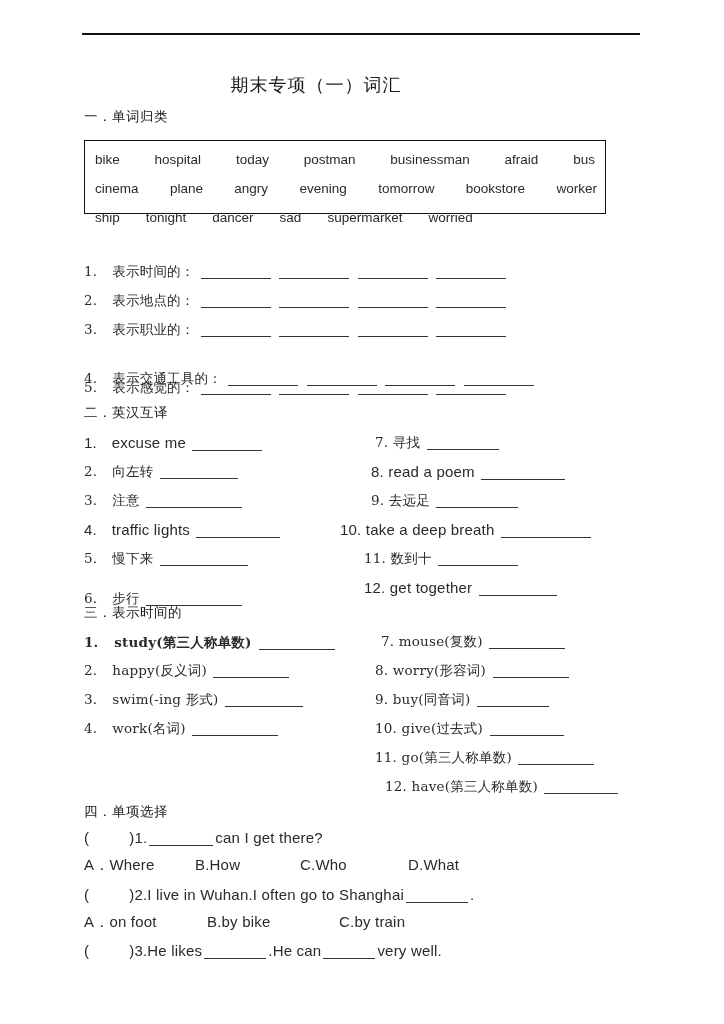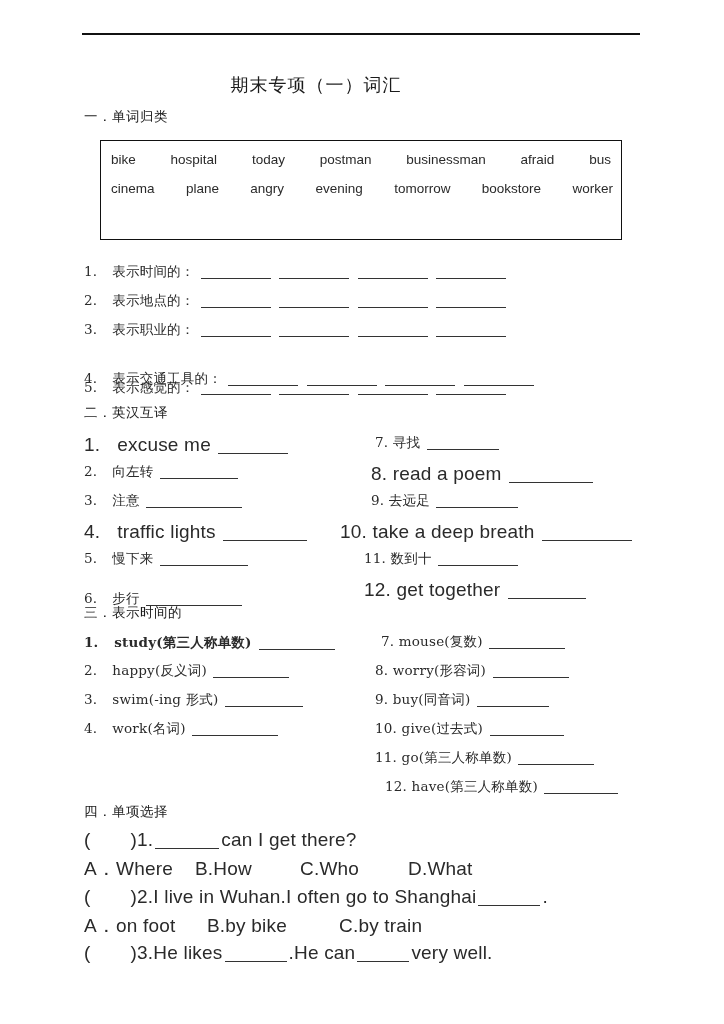--- a/index.html
+++ b/index.html
@@ -44,24 +44,24 @@
     position: absolute;
     left: 84px;
     font-family: "DejaVu Serif", "Liberation Serif", serif;
     font-size: 13.5px;
     color: #1b1b1b;
     letter-spacing: 0.5px;
     white-space: nowrap;
   }
   .wordbox {
     position: absolute;
-    left: 100px;
+    left: 84px;
     top: 140px;
     width: 522px;
-    height: 100px;
+    height: 74px;
     border: 1.6px solid #111;
     box-sizing: border-box;
   }
   .wordrow {
     position: absolute;
     left: 10px;
     right: 8px;
     height: 21px;
     display: flex;
     align-items: center;
@@ -71,21 +71,21 @@
   }
   .wordrow.r1 { top: 8px;  justify-content: space-between; padding-right: 2px;}
   .wordrow.r2 { top: 37px; justify-content: space-between; padding-right: 0px;}
   .wordrow.r3 { top: 66px; }
   .wordrow.r3 .w { margin-right: 26px; }
   .wordrow .w { display: inline-block; }
 
   .line {
     position: absolute;
     left: 84px;
-    font-size: 19px;
+    font-size: 15px;
     color: #2a2a2a;
     white-space: nowrap;
     letter-spacing: 0.2px;
   }
   .line.cjk {
     font-family: "DejaVu Serif", "Liberation Serif", serif;
     font-size: 13.5px;
   }
   .blank {
     display: inline-block;
@@ -124,20 +124,28 @@
     </div>
     <div class="wordrow r2">
       <span class="w">cinema</span>
       <span class="w">plane</span>
       <span class="w">angry</span>
       <span class="w">evening</span>
       <span class="w">tomorrow</span>
       <span class="w">bookstore</span>
       <span class="w">worker</span>
     </div>
+    <div class="wordrow r3">
+      <span class="w">ship</span>
+      <span class="w">tonight</span>
+      <span class="w">dancer</span>
+      <span class="w">sad</span>
+      <span class="w">supermarket</span>
+      <span class="w">worried</span>
+    </div>
   </div>
 
   <div class="line cjk" style="top:263px;">
     <span>1.</span>
     <span class="gapsm"></span>
     <span>表示时间的：</span>
     <span class="blank" style="width:70px"></span>
     <span class="blank" style="width:70px"></span>
     <span class="blank" style="width:70px"></span>
     <span class="blank" style="width:70px"></span>

